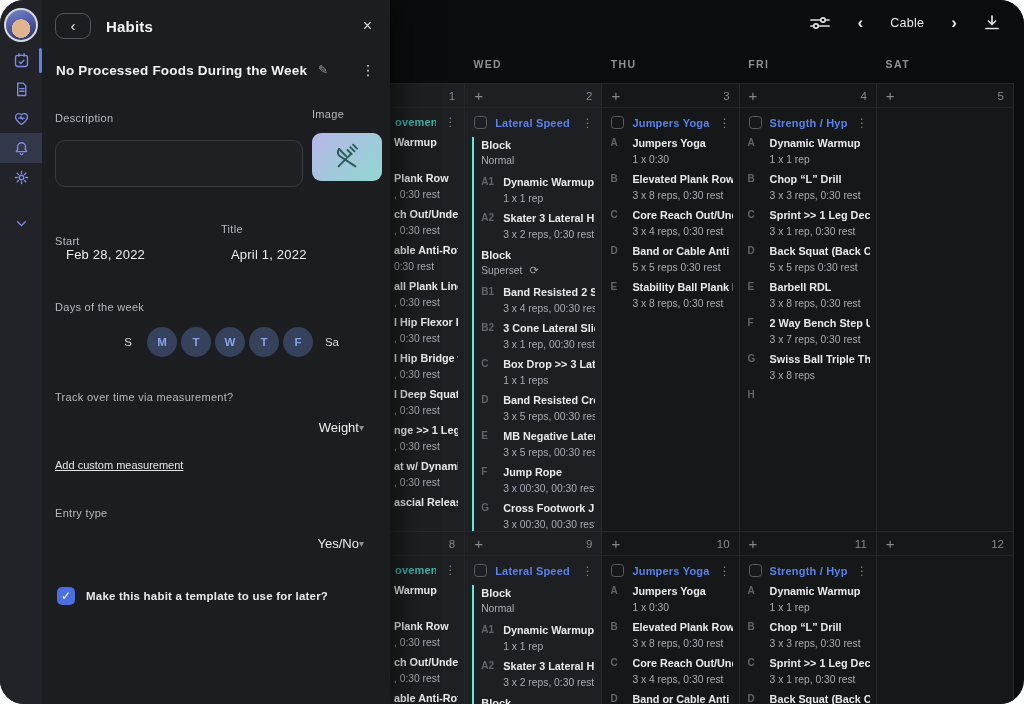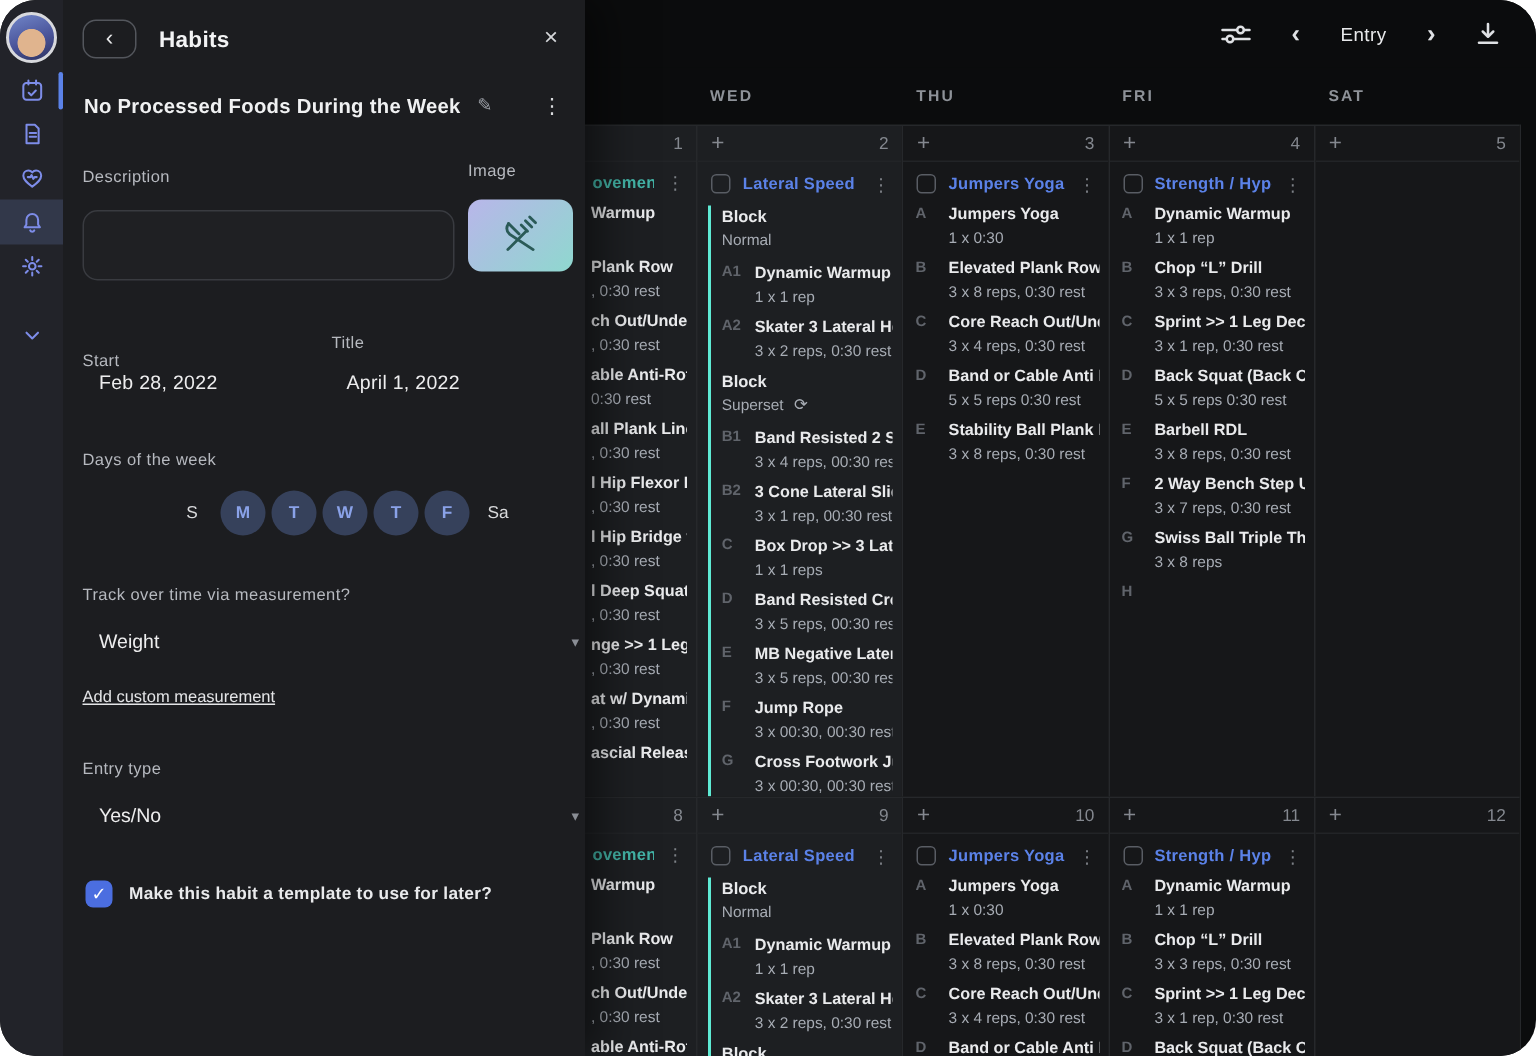--- a/index.html
+++ b/index.html
@@ -84,21 +84,21 @@
   .d-val1{position:absolute;left:24px;top:24px;}
   .d-val2{position:absolute;left:189px;top:24px;}
   .m-value{font-size:13px;color:#ededee;letter-spacing:.2px;cursor:pointer;}
 
   .m-days{margin-top:24px;padding:0 13px;}
   .days-row{display:flex;gap:4px;margin:12px 0 0 58px;align-items:center;}
   .day-pill{width:30px;height:30px;border-radius:50%;display:flex;align-items:center;justify-content:center;font-size:11.5px;cursor:pointer;color:#d9dadc;}
   .day-pill.sel{background:#36415b;color:#8aa2e8;font-weight:bold;}
 
   .m-q{margin-top:30px;padding:0 13px;}
-  .dd-row{display:flex;align-items:center;margin:15px 4px 0 24px;cursor:pointer;}
+  .dd-row{display:flex;align-items:center;margin:15px 26px 0 24px;cursor:pointer;text-align:right;}
   .dd-val{font-size:13px;color:#ededee;flex:1;}
   .dd-chev{color:#8a8e95;font-size:10px;}
 
   .link{display:inline-block;margin:24px 0 0 13px;font-size:11px;color:#e4e5e7;text-decoration:underline;cursor:pointer;}
 
   .m-check-row{display:flex;align-items:center;margin:36px 0 0 15px;cursor:pointer;}
   .chk{width:18px;height:18px;border-radius:5px;background:#4b6ee0;display:flex;align-items:center;justify-content:center;color:#fff;font-size:12px;flex:none;}
   .chk-label{margin-left:11px;font-size:11.5px;font-weight:bold;color:#e9eaec;letter-spacing:.2px;}
 
   
@@ -112,21 +112,21 @@
   <div class="topbar">
     <span class="tb-icon">
       <svg class="svg-ic" width="20" height="14" viewBox="0 0 20 14" fill="none" stroke="#dfe1e4" stroke-width="1.7" stroke-linecap="round">
         <line x1="1" y1="4" x2="19" y2="4"></line>
           <circle cx="13" cy="4" r="2.2" fill="#0b0c0d"></circle>
         <line x1="1" y1="10" x2="19" y2="10"></line>
           <circle cx="6" cy="10" r="2.2" fill="#0b0c0d"></circle>
       </svg>
     </span>
     <span class="tb-chev">‹</span>
-    <span class="tb-today">Entry</span>
+    <span class="tb-today">Cable</span>
     <span class="tb-chev">›</span>
     <span class="tb-icon">
       <svg class="svg-ic" width="16" height="17" viewBox="0 0 16 17" fill="none" stroke="#dfe1e4" stroke-width="1.7" stroke-linecap="round" stroke-linejoin="round">
         <path d="M8 2v8"></path>
           <path d="M4.5 7L8 10.5 11.5 7"></path>
           <path d="M2 14.5h12"></path>
       </svg>
     </span>
   </div>
 

